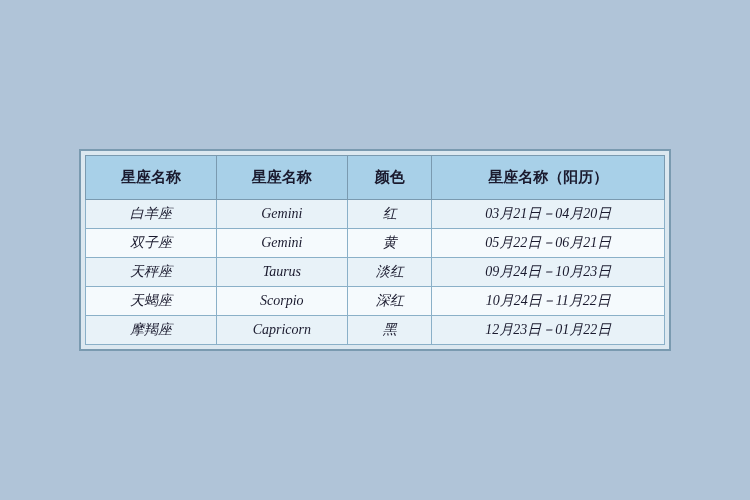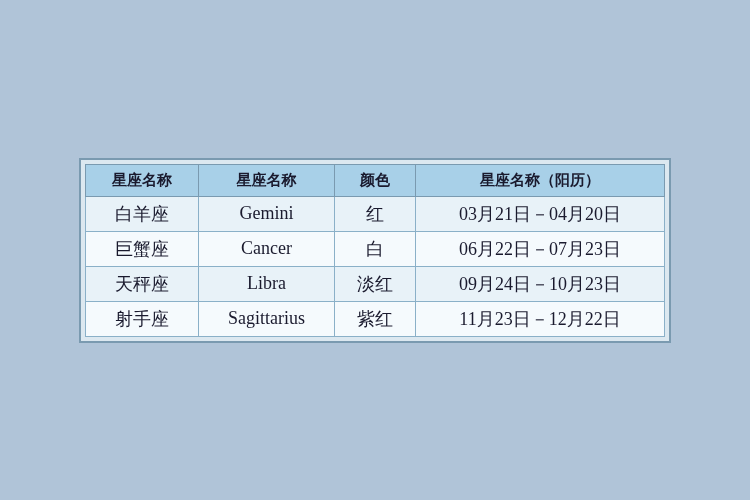--- a/index.html
+++ b/index.html
@@ -21,34 +21,35 @@
     }
 
     table {
       border-collapse: collapse;
       width: 580px;
     }
 
     thead tr th {
       background-color: #a8d0e8;
       border: 1px solid #7a9ab0;
-      padding: 6px 12px;
+      padding: 12px 12px;
       text-align: center;
       font-size: 15px;
       font-weight: bold;
       color: #1a1a2e;
     }
 
     tbody tr td {
       border: 1px solid #8ab0c8;
       padding: 5px 12px;
       text-align: center;
-      font-size: 18px;
+      font-size: 14px;
       color: #1a1a2e;
       background-color: #f0f6fa;
+      font-style: italic;
     }
 
     tbody tr:nth-child(odd) td {
       background-color: #e8f2f8;
     }
 
     tbody tr:nth-child(even) td {
       background-color: #f5fafd;
     }
   </style>
@@ -66,32 +67,38 @@
         </tr>
       </thead>
     <tbody id="table-body">
     <tr>
           <td>白羊座</td>
           <td>Gemini</td>
           <td>红</td>
           <td>03月21日－04月20日</td>
         </tr>
         <tr>
-          <td>巨蟹座</td>
-          <td>Cancer</td>
-          <td>白</td>
-          <td>06月22日－07月23日</td>
+          <td>双子座</td>
+          <td>Gemini</td>
+          <td>黄</td>
+          <td>05月22日－06月21日</td>
         </tr>
         <tr>
           <td>天秤座</td>
-          <td>Libra</td>
+          <td>Taurus</td>
           <td>淡红</td>
           <td>09月24日－10月23日</td>
         </tr>
         <tr>
-          <td>射手座</td>
-          <td>Sagittarius</td>
-          <td>紫红</td>
-          <td>11月23日－12月22日</td>
+          <td>天蝎座</td>
+          <td>Scorpio</td>
+          <td>深红</td>
+          <td>10月24日－11月22日</td>
+        </tr>
+        <tr>
+          <td>摩羯座</td>
+          <td>Capricorn</td>
+          <td>黑</td>
+          <td>12月23日－01月22日</td>
         </tr>
       </tbody>
   </table>
 </div>
 
 </body></html>

